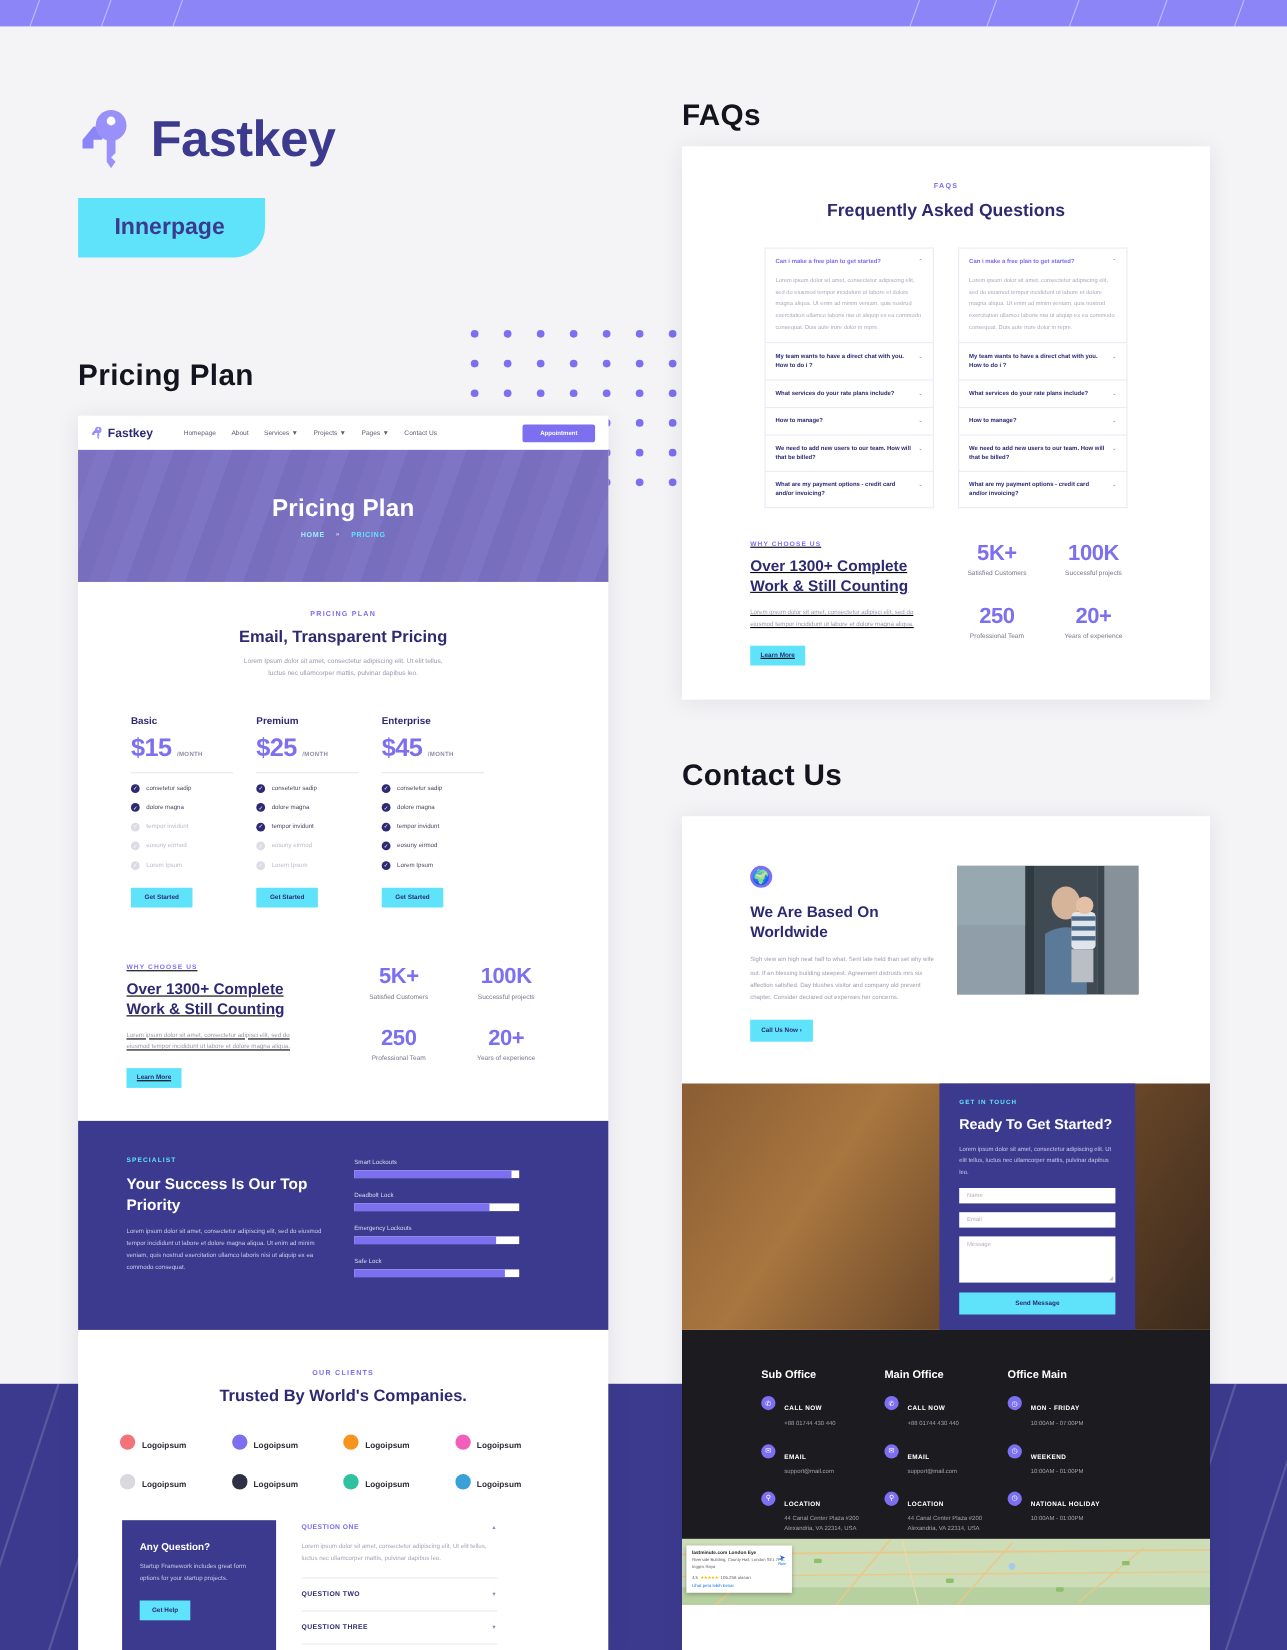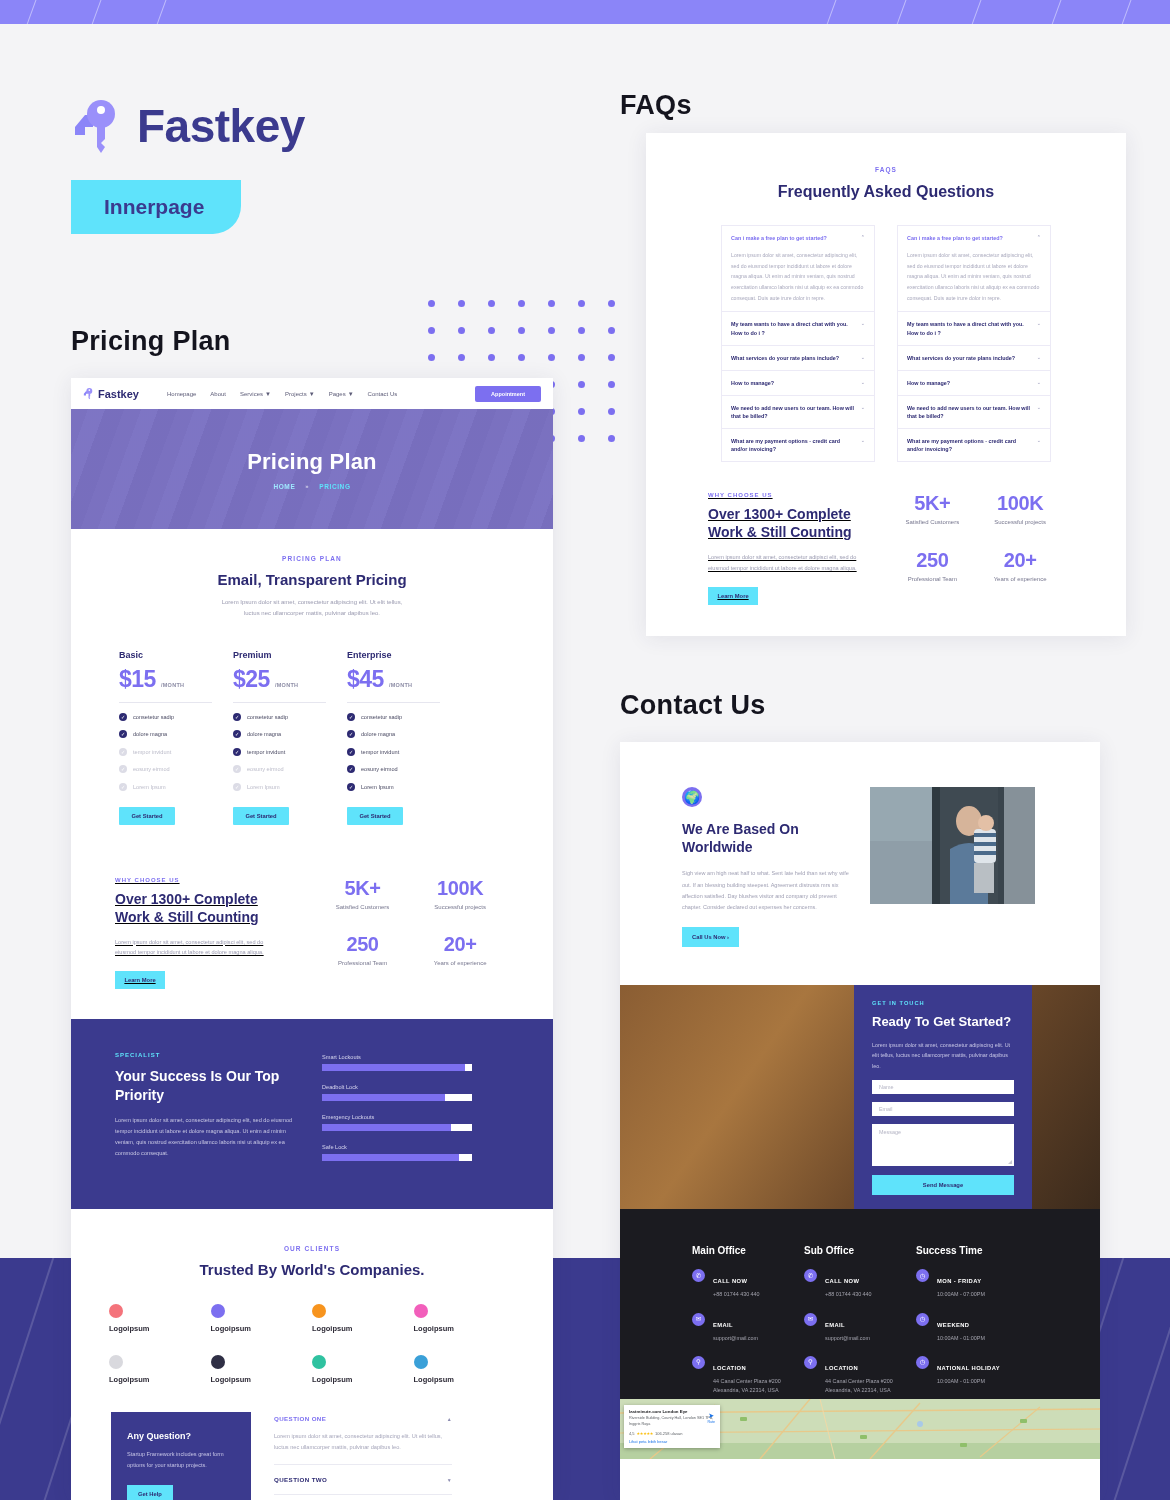--- a/index.html
+++ b/index.html
@@ -146,40 +146,40 @@
   .sp-right { margin-left: 27px; width: 150px; padding-top: 2px; }
   .skill { margin-bottom: 13px; }
   .skill .sk-lab { color: #d6d5ee; font-size: 5.6px; margin-bottom: 4px; }
   .sk-track { height: 7px; background: #fff; position: relative; }
   .sk-fill { height: 7px; background: #7c6ff0; }
 
   
   .clients { padding: 36px 0 0; }
   .cl-h { text-align: center; font-size: 15px; font-weight: bold; color: #2d2a72; margin-top: 9px; }
   .cl-grid { display: flex; flex-wrap: wrap; padding: 0 38px; margin-top: 26px; }
-  .cl-item { width: 25%; display: flex; align-items: flex-start; gap: 6px; margin-bottom: 22px; flex-direction: column; }
+  .cl-item { width: 25%; display: flex; align-items: flex-end; gap: 6px; margin-bottom: 22px; }
   .cl-ic { width: 14px; height: 14px; border-radius: 50%; flex: none; }
   .cl-nm { font-size: 7.5px; font-weight: bold; color: #2d2a36; }
 
   
   .aq-wrap { display: flex; padding: 0 40px; margin-top: 6px; }
   .aq-card { background: #3b3a8e; width: 140px; padding: 19px 16px 22px; }
   .aq-h { color: #fff; font-size: 9px; font-weight: bold; }
   .aq-p { color: #c6c5e6; font-size: 5.6px; line-height: 1.9; margin-top: 8px; }
   .aq-btn { margin-top: 14px; background: #5fe3fb; color: #2d2a72; font-size: 5.8px; font-weight: bold; text-align: center; padding: 6px 0; width: 46px; }
   .qa-list { margin-left: 23px; width: 178px; padding-top: 3px; }
   .qa-q { display: flex; justify-content: space-between; align-items: center; font-size: 6.2px; font-weight: bold; letter-spacing: .4px; }
   .qa-q.open { color: #7c6ff0; }
   .qa-q.closed { color: #2d2a72; }
   .qa-a { font-size: 5.6px; color: #a5a5ba; line-height: 1.95; margin-top: 9px; }
   .qa-div { height: 1px; background: #eaeaf2; margin: 11px 0; }
   .chev { font-size: 5px; color: #8b8bb0; }
 
   
-  #faq-mock { left: 646px; top: 133px; width: 480px; height: 503px; background: #fff; }
+  #faq-mock { left: 620px; top: 133px; width: 480px; height: 503px; background: #fff; }
   .fq-head { padding-top: 33px; }
   .fq-h { text-align: center; font-size: 16px; font-weight: bold; color: #2d2a72; margin-top: 10px; }
   .fq-cols { display: flex; gap: 22px; padding: 0 75px; margin-top: 24px; }
   .fq-col { flex: 1; }
   .fq-item { border: 1px solid #eceaf6; border-top: none; padding: 8px 9px; }
   .fq-item:first-child { border-top: 1px solid #eceaf6; }
   .fq-qrow { display: flex; justify-content: space-between; align-items: flex-start; gap: 6px; }
   .fq-q { font-size: 5.4px; font-weight: bold; color: #2d2a72; line-height: 1.5; }
   .fq-q.active { color: #7c6ff0; }
   .fq-a { font-size: 5.2px; color: #a9a9bd; line-height: 2.05; margin-top: 8px; }
@@ -759,57 +759,57 @@
       <div class="gf-p">Lorem ipsum dolor sit amet, consectetur adipiscing elit. Ut elit tellus, luctus nec ullamcorper mattis, pulvinar dapibus leo.</div>
       <div class="gf-in">Name</div>
       <div class="gf-in">Email</div>
       <div class="gf-ta">Message</div>
       <div class="gf-btn">Send Message</div>
     </div>
   </div>
 
   <div class="ct-footer" id="ct-footer">
       <div class="fcol">
+        <h4>Sub Office</h4>
+        <div class="frow">
+      <span class="fic">✆</span>
+      <span><span class="flab">CALL NOW</span>
+      <div class="fval">+88 01744 430 440</div></span>
+        </div>
+        <div class="frow">
+      <span class="fic">✉</span>
+      <span><span class="flab">EMAIL</span>
+      <div class="fval">support@mail.com</div></span>
+        </div>
+        <div class="frow">
+      <span class="fic">⚲</span>
+      <span><span class="flab">LOCATION</span>
+      <div class="fval">44 Canal Center Plaza #200 Alexandria, VA 22314, USA</div></span>
+        </div>
+      </div>
+      <div class="fcol">
         <h4>Main Office</h4>
         <div class="frow">
       <span class="fic">✆</span>
       <span><span class="flab">CALL NOW</span>
       <div class="fval">+88 01744 430 440</div></span>
         </div>
         <div class="frow">
       <span class="fic">✉</span>
       <span><span class="flab">EMAIL</span>
       <div class="fval">support@mail.com</div></span>
         </div>
         <div class="frow">
       <span class="fic">⚲</span>
       <span><span class="flab">LOCATION</span>
       <div class="fval">44 Canal Center Plaza #200 Alexandria, VA 22314, USA</div></span>
         </div>
       </div>
       <div class="fcol">
-        <h4>Sub Office</h4>
-        <div class="frow">
-      <span class="fic">✆</span>
-      <span><span class="flab">CALL NOW</span>
-      <div class="fval">+88 01744 430 440</div></span>
-        </div>
-        <div class="frow">
-      <span class="fic">✉</span>
-      <span><span class="flab">EMAIL</span>
-      <div class="fval">support@mail.com</div></span>
-        </div>
-        <div class="frow">
-      <span class="fic">⚲</span>
-      <span><span class="flab">LOCATION</span>
-      <div class="fval">44 Canal Center Plaza #200 Alexandria, VA 22314, USA</div></span>
-        </div>
-      </div>
-      <div class="fcol">
-        <h4>Success Time</h4>
+        <h4>Office Main</h4>
         <div class="frow">
       <span class="fic">◷</span>
       <span><span class="flab">MON - FRIDAY</span>
       <div class="fval">10:00AM - 07:00PM</div></span>
         </div>
         <div class="frow">
       <span class="fic">◷</span>
       <span><span class="flab">WEEKEND</span>
       <div class="fval">10:00AM - 01:00PM</div></span>
         </div>

